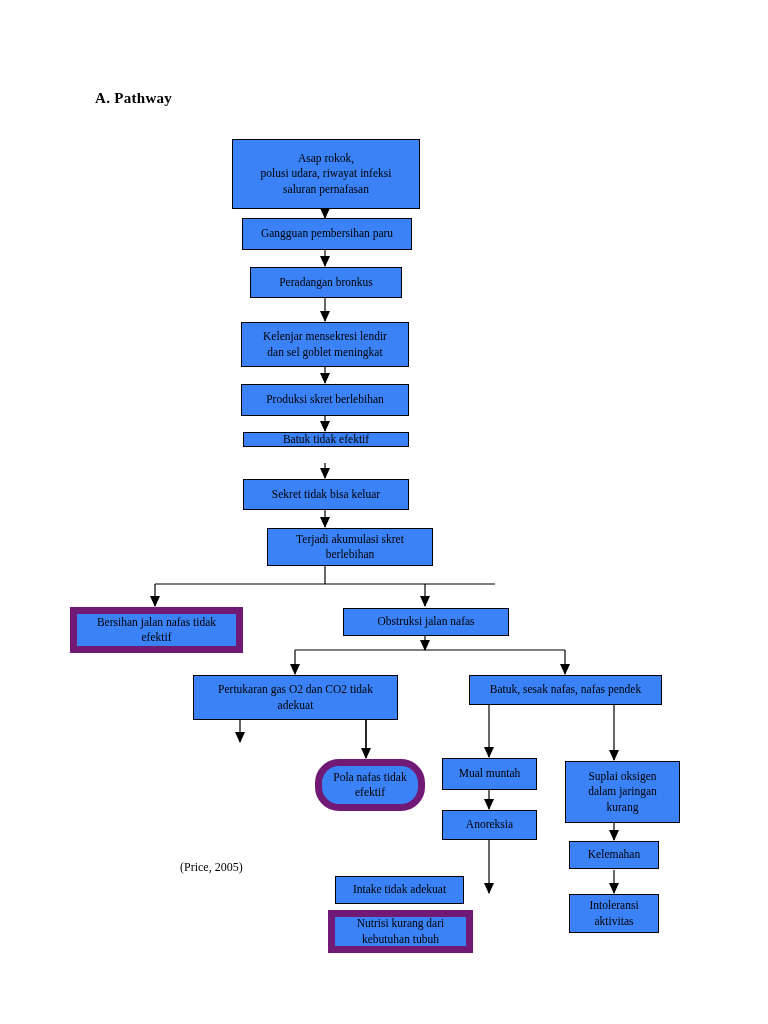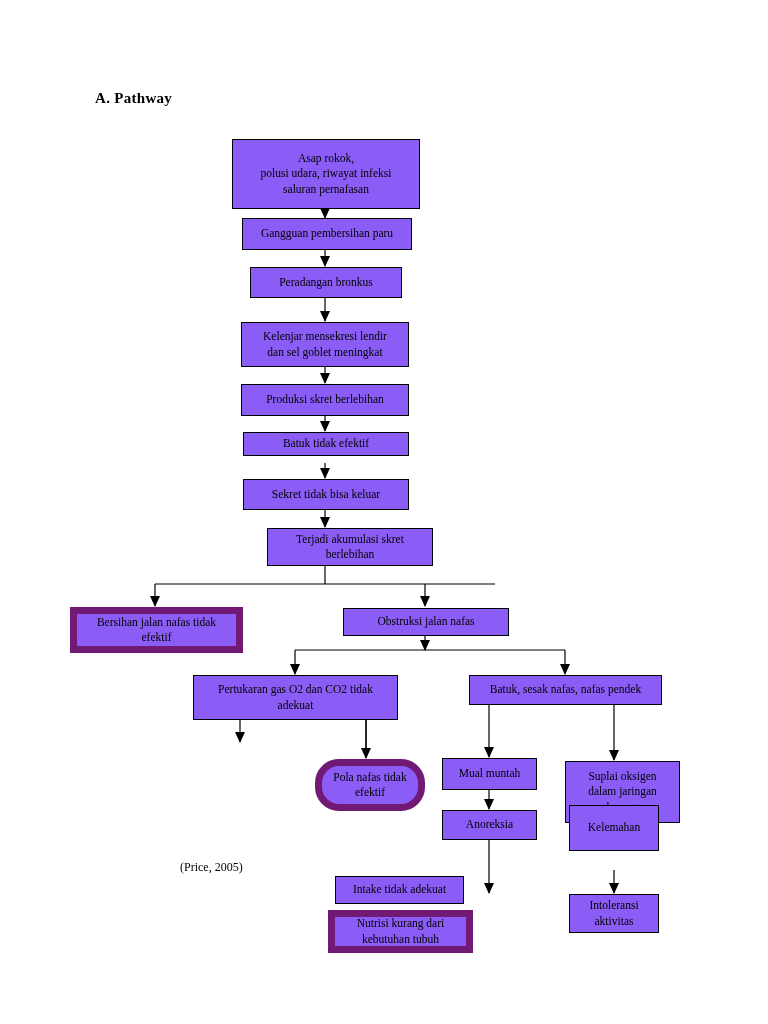--- a/index.html
+++ b/index.html
@@ -15,21 +15,21 @@
   .title{
     position:absolute;
     font-family:"Liberation Serif", serif;
     font-weight:bold;
     font-size:15px;
     letter-spacing:0.3px;
   }
   .node{
     position:absolute;
     border:1px solid #000;
-    background:#8b5cf6;
+    background:#3b82f6;
     box-sizing:border-box;
     display:flex;
     align-items:center;
     justify-content:center;
     text-align:center;
     font-family:"Liberation Serif", serif;
     font-size:11.5px;
     line-height:1.32;
     padding:2px 4px;
     color:#000;
@@ -127,21 +127,21 @@
 
   <div class="node" style="left:241px;top:322px;width:168px;height:45px;">
     <span>Kelenjar mensekresi lendir
 dan sel goblet meningkat</span>
   </div>
 
   <div class="node" style="left:241px;top:384px;width:168px;height:32px;">
     <span>Produksi skret berlebihan</span>
   </div>
 
-  <div class="node" style="left:243px;top:432px;width:166px;height:24px;">
+  <div class="node" style="left:243px;top:432px;width:166px;height:15px;">
     <span>Batuk tidak efektif</span>
   </div>
 
   <div class="node" style="left:243px;top:479px;width:166px;height:31px;">
     <span>Sekret tidak bisa keluar</span>
   </div>
 
   <div class="node" style="left:243px;top:528px;width:166px;height:38px;margin-left:24px;">
     <span>Terjadi akumulasi skret
 berlebihan</span>
@@ -178,21 +178,21 @@
   <div class="node" style="left:565px;top:761px;width:115px;height:62px;">
     <span>Suplai oksigen
 dalam jaringan
 kurang</span>
   </div>
 
   <div class="node" style="left:442px;top:810px;width:95px;height:30px;">
     <span>Anoreksia</span>
   </div>
 
-  <div class="node" style="left:569px;top:805px;width:90px;height:46px;">
+  <div class="node" style="left:569px;top:841px;width:90px;height:28px;">
     <span>Kelemahan</span>
   </div>
 
   <div class="node" style="left:335px;top:857px;width:129px;height:28px;margin-top:19px;">
     <span>Intake tidak adekuat</span>
   </div>
 
   <div class="node" style="left:569px;top:894px;width:90px;height:39px;">
     <span>Intoleransi
 aktivitas</span>

